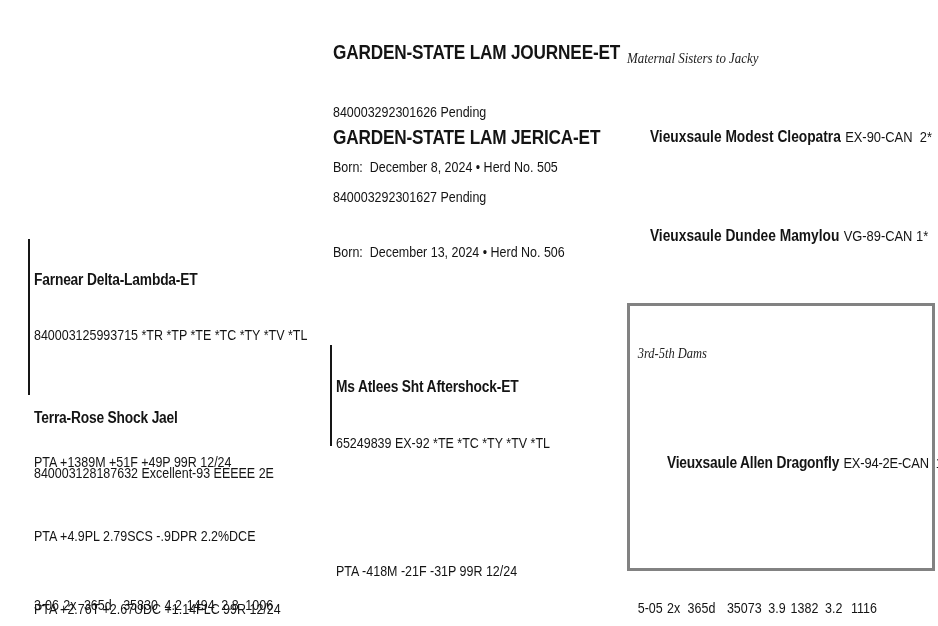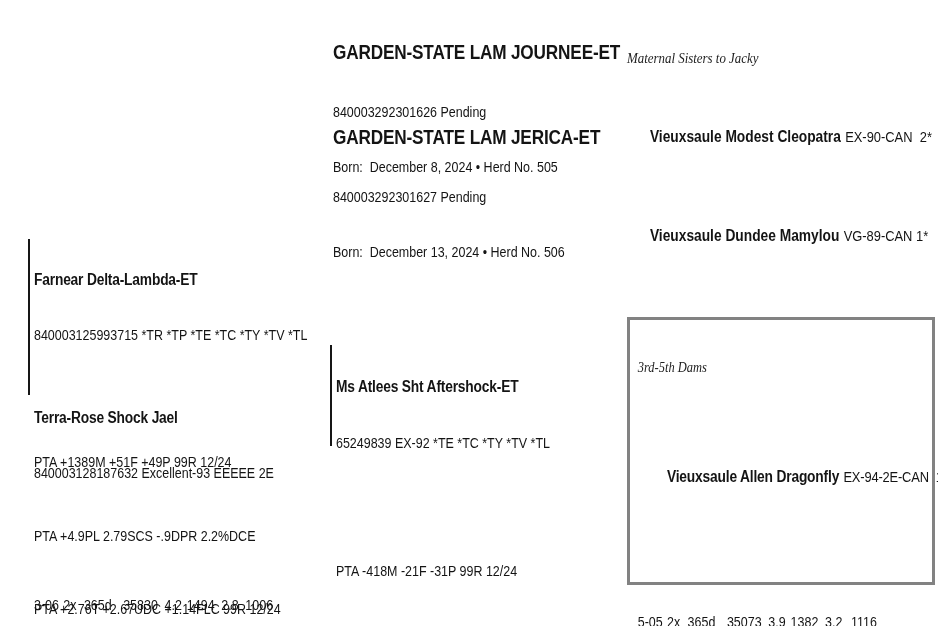--- a/index.html
+++ b/index.html
@@ -19,21 +19,21 @@
   .sis-row{font-size:16px;line-height:21px;}
   .vbar{width:2px;background:#161616;}
   
   .rec{display:flex;font-size:14.5px;line-height:21px;}
   .rec span{display:inline-block;}
   .c0{width:34px;}.c1{width:24px;}.c2{width:40px;}
   .c3{width:46px;text-align:right;}.c4{width:28px;text-align:right;}
   .c5{width:38px;text-align:right;}.c6{width:28px;text-align:right;}
   .c7{width:40px;text-align:right;}
   
-  #dams-box{left:627px;top:317px;width:302px;height:262px;border:3px solid #828282;}
+  #dams-box{left:627px;top:303px;width:302px;height:262px;border:3px solid #828282;}
   #dams-box .inner{padding:2px 0 0 9px;width:340px;}
   #dams-box .ital{font-size:14.5px;line-height:18px;}
   #dams-box .big{line-height:19px;}
   #dams-box .rec{line-height:19px;font-size:14.5px;}
   #calf1{left:333px;top:3px;}
   #calf2{left:333px;top:88px;}
   #sisters{left:627px;top:12px;}
   #bar-sire{left:28px;top:239px;height:156px;}
   #sire{left:34px;top:234px;}
   #dam{left:34px;top:372px;}

